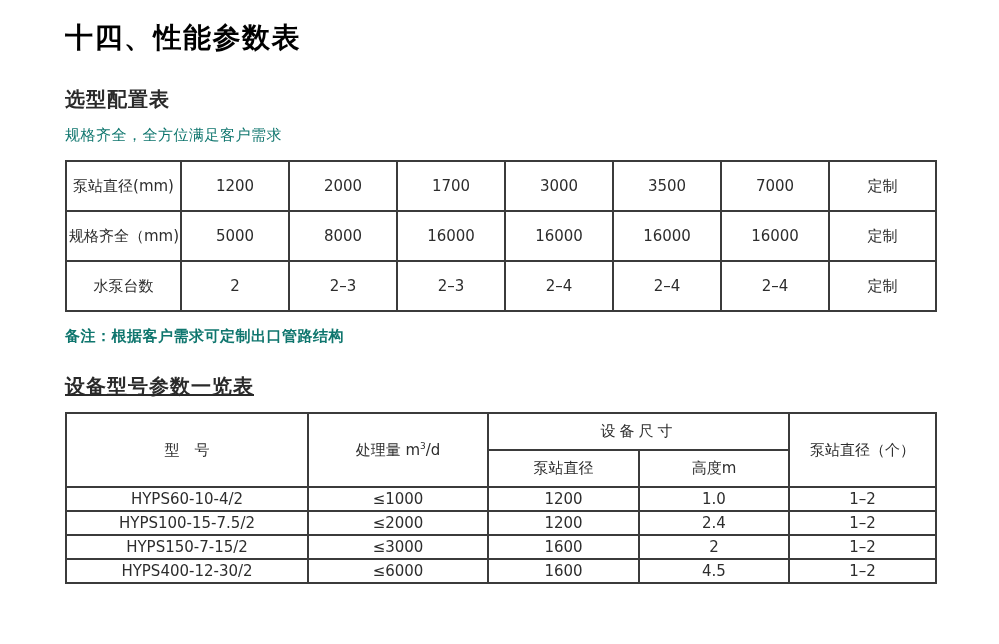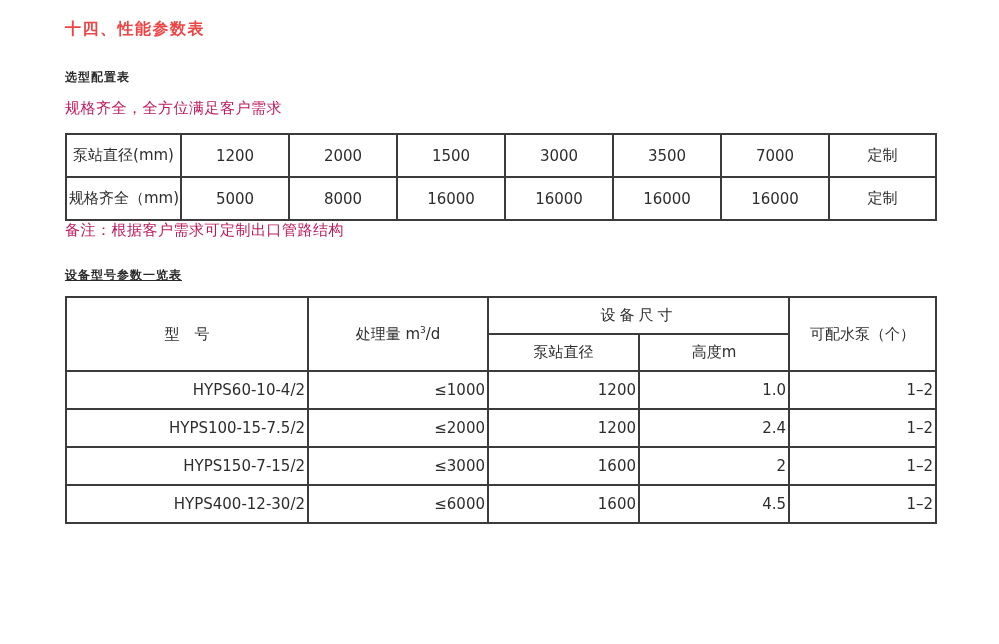--- a/index.html
+++ b/index.html
@@ -5,66 +5,66 @@
   * { box-sizing: border-box; margin: 0; padding: 0; }
   html, body { width: 999px; height: 644px; }
   body {
     background: #ffffff;
     color: #2d2d2d;
     font-family: "DejaVu Sans", "Liberation Sans", sans-serif;
   }
   .page { padding: 14px 64px 0 65px; }
 
   .page-title {
-    font-size: 16px;
+    font-size: 28px;
     font-weight: bold;
     letter-spacing: 1.5px;
     margin-top: 5px;
-    color: #ef4444;
+    color: #000000;
   }
 
   .section-heading {
-    font-size: 12px;
+    font-size: 20px;
     font-weight: bold;
     letter-spacing: 1px;
     color: #2a2a2a;
   }
   .heading-config { margin-top: 29px; }
   .heading-model  { margin-top: 27px; text-decoration: underline; }
 
   .body-line {
     font-size: 15px;
     letter-spacing: 0.5px;
-    color: #be185d;
+    color: #0f766e;
   }
   .subtitle   { margin-top: 13px; }
   .subheading { margin-top: 9px; }
-  .note       { font-weight: 400; }
+  .note       { margin-top: 15px; font-weight: 700; }
 
   table {
     border-collapse: collapse;
     table-layout: fixed;
     width: 870px;
     font-size: 15px;
     color: #2d2d2d;
   }
   .config-table { margin-top: 15px; }
   .model-table  { margin-top: 12px; }
   th, td {
     border: 2px solid #3b3b3b;
     text-align: center;
     vertical-align: middle;
     font-weight: normal;
     padding: 0 2px;
     overflow: hidden;
     white-space: nowrap;
   }
-  .config-table td { height: 43px; }
+  .config-table td { height: 50px; }
   .model-table  th { height: 37px; border-radius: 15px; }
-  .model-table  td { height: 38px; text-align: right; }
+  .model-table  td { height: 24px; }
   .spread { letter-spacing: 4px; }
   sup { font-size: 9px; vertical-align: super; line-height: 0; }
 </style>
 </head>
 <body>
 
 <div class="page">
 
   <h1 class="page-title">十四、性能参数表</h1>
 
@@ -81,34 +81,44 @@
         <col style="width:108px">
           <col style="width:108px">
           <col style="width:108px">
         <col style="width:107px">
       </colgroup>
       <tbody>
           <tr>
         <td>泵站直径(mm)</td>
         <td>1200</td>
         <td>2000</td>
-        <td>1500</td>
+        <td>1700</td>
         <td>3000</td>
         <td>3500</td>
         <td>7000</td>
         <td>定制</td>
       </tr>
       <tr>
         <td>规格齐全（mm)</td>
         <td>5000</td>
         <td>8000</td>
         <td>16000</td>
         <td>16000</td>
         <td>16000</td>
         <td>16000</td>
+        <td>定制</td>
+      </tr>
+      <tr>
+        <td>水泵台数</td>
+        <td>2</td>
+        <td>2–3</td>
+        <td>2–3</td>
+        <td>2–4</td>
+        <td>2–4</td>
+        <td>2–4</td>
         <td>定制</td>
       </tr>
     </tbody>
       </table>
 
     <p class="body-line note">备注：根据客户需求可定制出口管路结构</p>
   </section>
 
   <section>
     <h2 class="section-heading heading-model">设备型号参数一览表</h2>
@@ -119,21 +129,21 @@
         <col style="width:180px">
         <col style="width:151px">
         <col style="width:150px">
         <col style="width:147px">
       </colgroup>
       <tbody>
           <tr>
         <th rowspan="2">型　号</th>
         <th rowspan="2"><span>处理量 m</span><sup>3</sup><span>/d</span></th>
         <th colspan="2" class="spread">设备尺寸</th>
-        <th rowspan="2">可配水泵（个）</th>
+        <th rowspan="2">泵站直径（个）</th>
       </tr>
       <tr>
         <th>泵站直径</th>
         <th>高度m</th>
       </tr>
       <tr>
         <td>HYPS60-10-4/2</td>
         <td>≤1000</td>
         <td>1200</td>
         <td>1.0</td>

